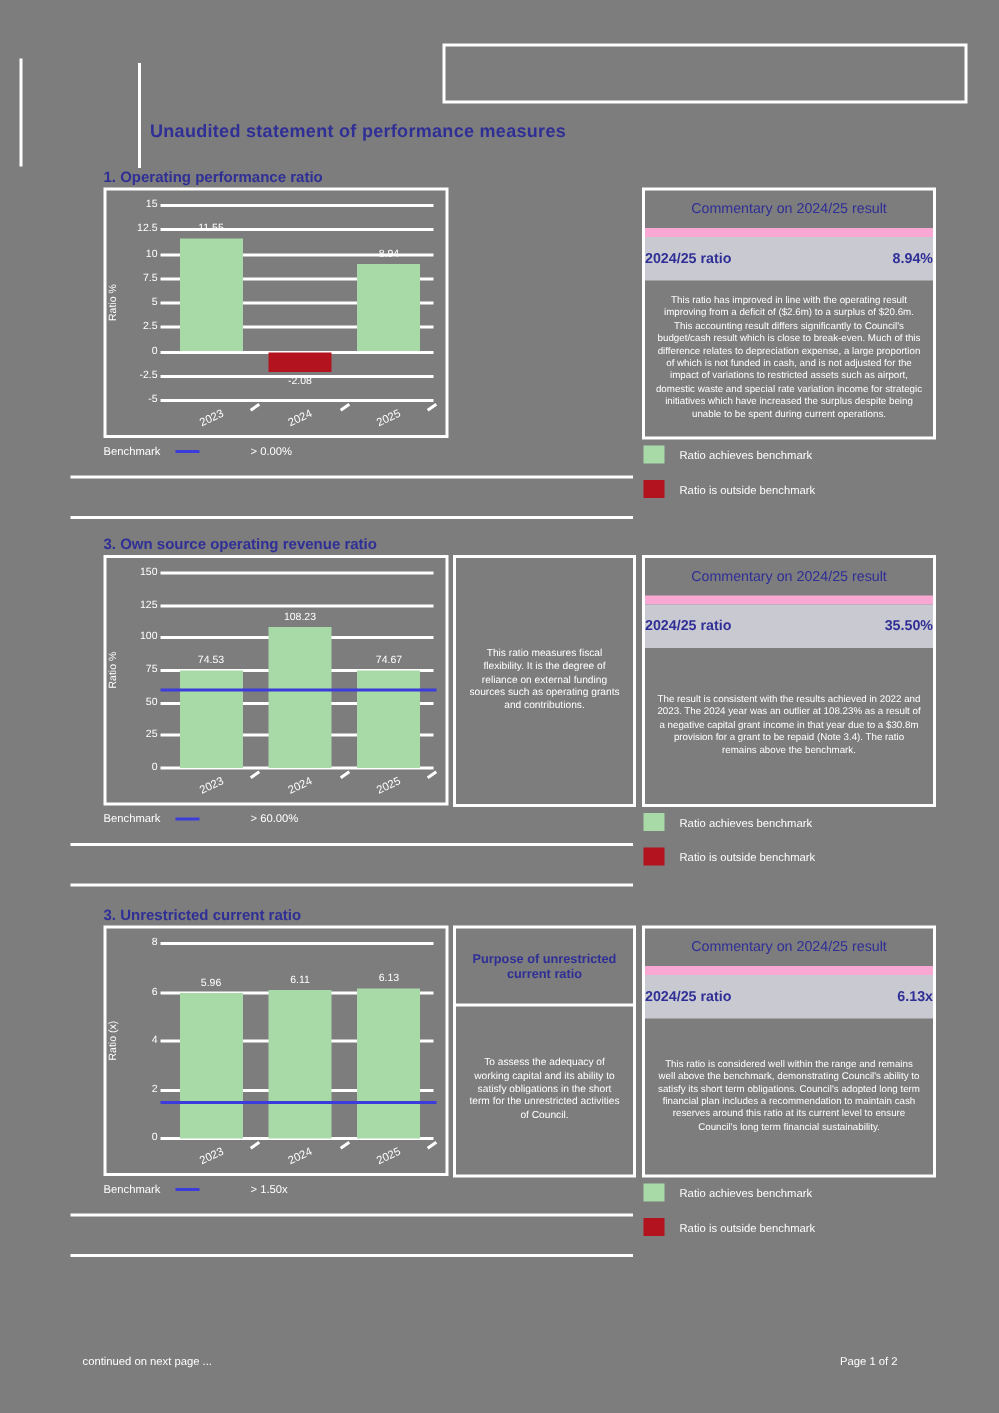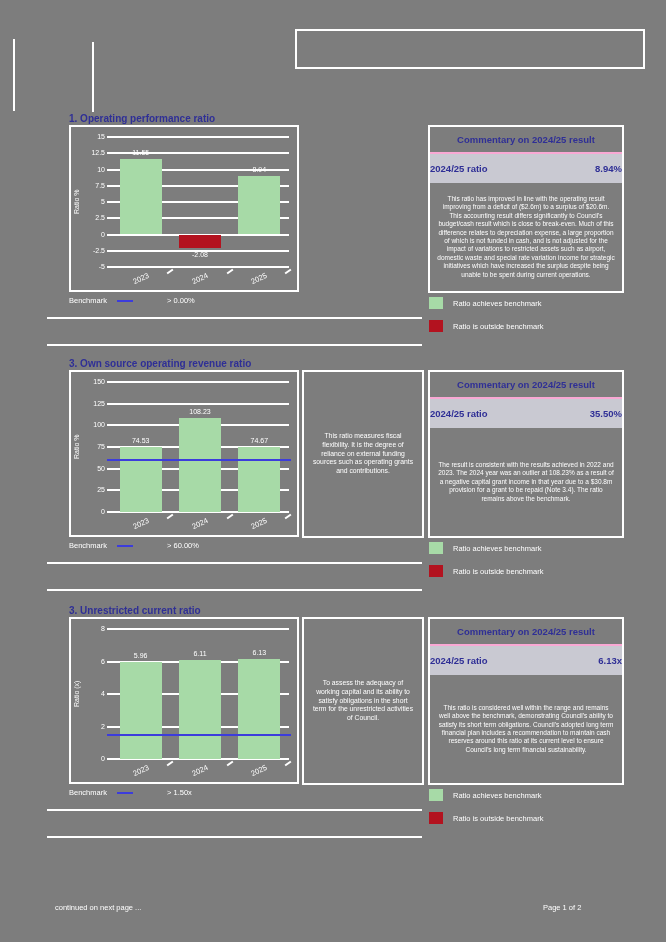--- a/index.html
+++ b/index.html
@@ -25,50 +25,51 @@
   .bar-label{position:absolute;width:60px;text-align:center;font-size:7px;color:#fff;z-index:3;line-height:1;}
   .xlabel{position:absolute;width:48px;text-align:center;font-size:7.5px;color:#fff;transform:rotate(-25deg);}
   .btick{position:absolute;width:2px;height:7px;background:#fff;transform:rotate(55deg);}
   .bench{position:absolute;left:-4px;right:-2px;height:2px;z-index:4;}
 
   .purpose-panel{position:absolute;left:290px;top:12px;width:122px;height:168px;border:2px solid #fff;box-sizing:border-box;display:flex;flex-direction:column;}
   .purpose-head{height:52px;border-bottom:2px solid #fff;display:flex;align-items:center;justify-content:center;text-align:center;font-size:8.5px;font-weight:bold;color:#2f2f96;padding:2px 6px;box-sizing:border-box;}
   .purpose-body{flex:1;display:flex;align-items:center;justify-content:center;text-align:center;font-size:6.8px;color:#fff;padding:4px 8px;line-height:1.3;}
 
   .comm-panel{position:absolute;left:416px;top:12px;width:196px;height:168px;border:2px solid #fff;box-sizing:border-box;display:flex;flex-direction:column;}
-  .comm-head{height:25px;border-bottom:2px solid #f9a8d4;display:flex;align-items:center;justify-content:center;font-size:9.5px;font-weight:bold;color:#2f2f96;}
+  .comm-head{height:25px;border-bottom:6px solid #f9a8d4;display:flex;align-items:center;justify-content:center;font-size:9.5px;font-weight:normal;color:#2f2f96;}
   .ratio-band{height:29px;background:#c9c9d2;display:flex;align-items:center;justify-content:space-between;gap:26px;font-size:9.5px;font-weight:bold;color:#2f2f96;}
   .comm-body{flex:1;display:flex;align-items:center;justify-content:center;text-align:center;font-size:6.5px;color:#fff;padding:3px 7px;line-height:1.3;}
 
   .benchmark-row{position:absolute;left:57px;top:183px;width:230px;height:12px;font-size:7.5px;color:#fff;}
   .bm-label{position:absolute;left:0;top:0;}
   .bm-dash{position:absolute;left:48px;top:4px;width:16px;height:2px;}
   .bm-value{position:absolute;left:98px;top:0;}
 
   .legend-item{position:absolute;left:417px;display:flex;align-items:center;gap:10px;font-size:7.5px;color:#fff;}
   .lg-green{top:184px;}
   .lg-red{top:207px;}
   .swatch{display:inline-block;width:14px;height:12px;}
 
   .sep{position:absolute;left:35px;width:375px;height:2px;background:#fff;}
   .sep-a{top:204px;}
   .sep-b{top:231px;}
 
   .footer-left{position:absolute;left:55px;top:903px;font-size:7.5px;color:#fff;text-align:center;}
-  .footer-right{position:absolute;left:543px;top:903px;font-size:7.5px;color:#fff;}
+  .footer-right{position:absolute;left:560px;top:903px;font-size:7.5px;color:#fff;}
 </style>
 </head>
 <body>
 
 <div class="page">
 
   <div class="topbox"></div>
   <div class="vline v1"></div>
   <div class="vline v2"></div>
 
+  <h1 class="title">Unaudited statement of performance measures</h1>
 
   <div class="section" style="top:113px">
     <div class="sec-heading">1. Operating performance ratio</div>
     <div class="chart-panel">
         <div class="plot">
           <div class="ylabel">Ratio %</div>
           <div class="grid" style="top: calc(0% - 1px);"></div>
           <div class="ytick" style="top: calc(0% - 4px);">15</div>
           <div class="grid" style="top: calc(12.5% - 1px);"></div>
           <div class="ytick" style="top: calc(12.5% - 4px);">12.5</div>
@@ -211,20 +212,21 @@
           <div class="btick" style="left: calc(33.3333% - 1px); top: calc(100% + 1px);"></div>
           <div class="bar" style="left: calc(83.3333% - 21px); top: 23.375%; height: 76.625%; background: rgb(167, 218, 167);"></div>
           <div class="bar-label" style="left: calc(83.3333% - 30px); top: calc(23.375% - 10px);">6.13</div>
           <div class="xlabel" style="left: calc(83.3333% - 24px); top: calc(100% + 7px);">2025</div>
           <div class="btick" style="left: calc(66.6667% - 1px); top: calc(100% + 1px);"></div>
           <div class="btick" style="left: calc(100% - 2px); top: calc(100% + 1px);"></div>
           <div class="bench" style="top: calc(81.25% - 1px); background: rgb(60, 60, 220);"></div>
         </div>
       </div>
     <div class="purpose-panel">
+      <div class="purpose-head">Purpose of unrestricted current ratio</div>
       <div class="purpose-body">To assess the adequacy of working capital and its ability to satisfy obligations in the short term for the unrestricted activities of Council.</div>
     </div>
     <div class="comm-panel">
       <div class="comm-head">Commentary on 2024/25 result</div>
       <div class="ratio-band" style="background: rgb(201, 201, 210);">
         <span>2024/25 ratio</span>
         <span>6.13x</span>
       </div>
       <div class="comm-body">This ratio is considered well within the range and remains well above the benchmark, demonstrating Council's ability to satisfy its short term obligations. Council's adopted long term financial plan includes a recommendation to maintain cash reserves around this ratio at its current level to ensure Council's long term financial sustainability.</div>
     </div>

